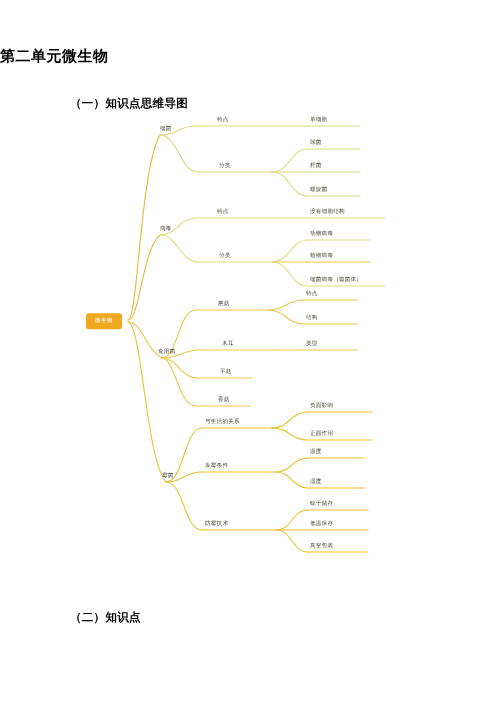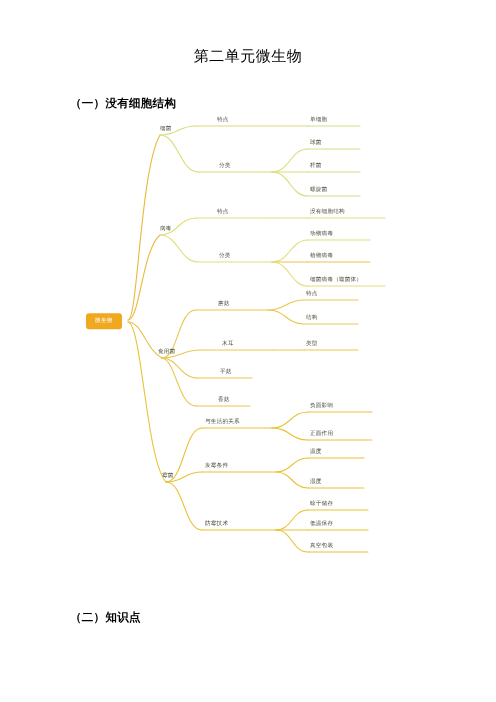--- a/index.html
+++ b/index.html
@@ -19,23 +19,23 @@
     position: relative;
     width: 496px;
     height: 702px;
     background: #ffffff;
   }
   .doc-title {
     position: absolute;
     top: 47px;
     left: 0;
     width: 496px;
-    text-align: center;
+    text-align: left;
     font-size: 15px;
-    font-weight: normal;
+    font-weight: bold;
     letter-spacing: 0.5px;
     color: #000000;
   }
   .section-heading {
     position: absolute;
     left: 70px;
     font-size: 11.5px;
     font-weight: bold;
     color: #000000;
     letter-spacing: 0.3px;
@@ -80,21 +80,21 @@
     box-shadow: 0 0 0 0 rgba(0,0,0,0);
   }
 </style>
 </head>
 <body>
 
 <div class="page">
 
   <div class="doc-title">第二单元微生物</div>
 
-  <div class="section-heading heading-one">（一）没有细胞结构</div>
+  <div class="section-heading heading-one">（一）知识点思维导图</div>
 
   <div class="mindmap">
     <svg viewBox="0 0 496 480" xmlns="http://www.w3.org/2000/svg">
       <g fill="none" stroke-width="1.1" stroke-linecap="round">
 
         <path d="M128,210 C138,210 140,60 160,25" stroke="#E8B93A"></path>
 
         <path d="M128,210 C140,210 142,140 160,125" stroke="#E8B93A"></path>
 
         <path d="M128,212 C142,212 146,240 162,248" stroke="#E8C24A"></path>

